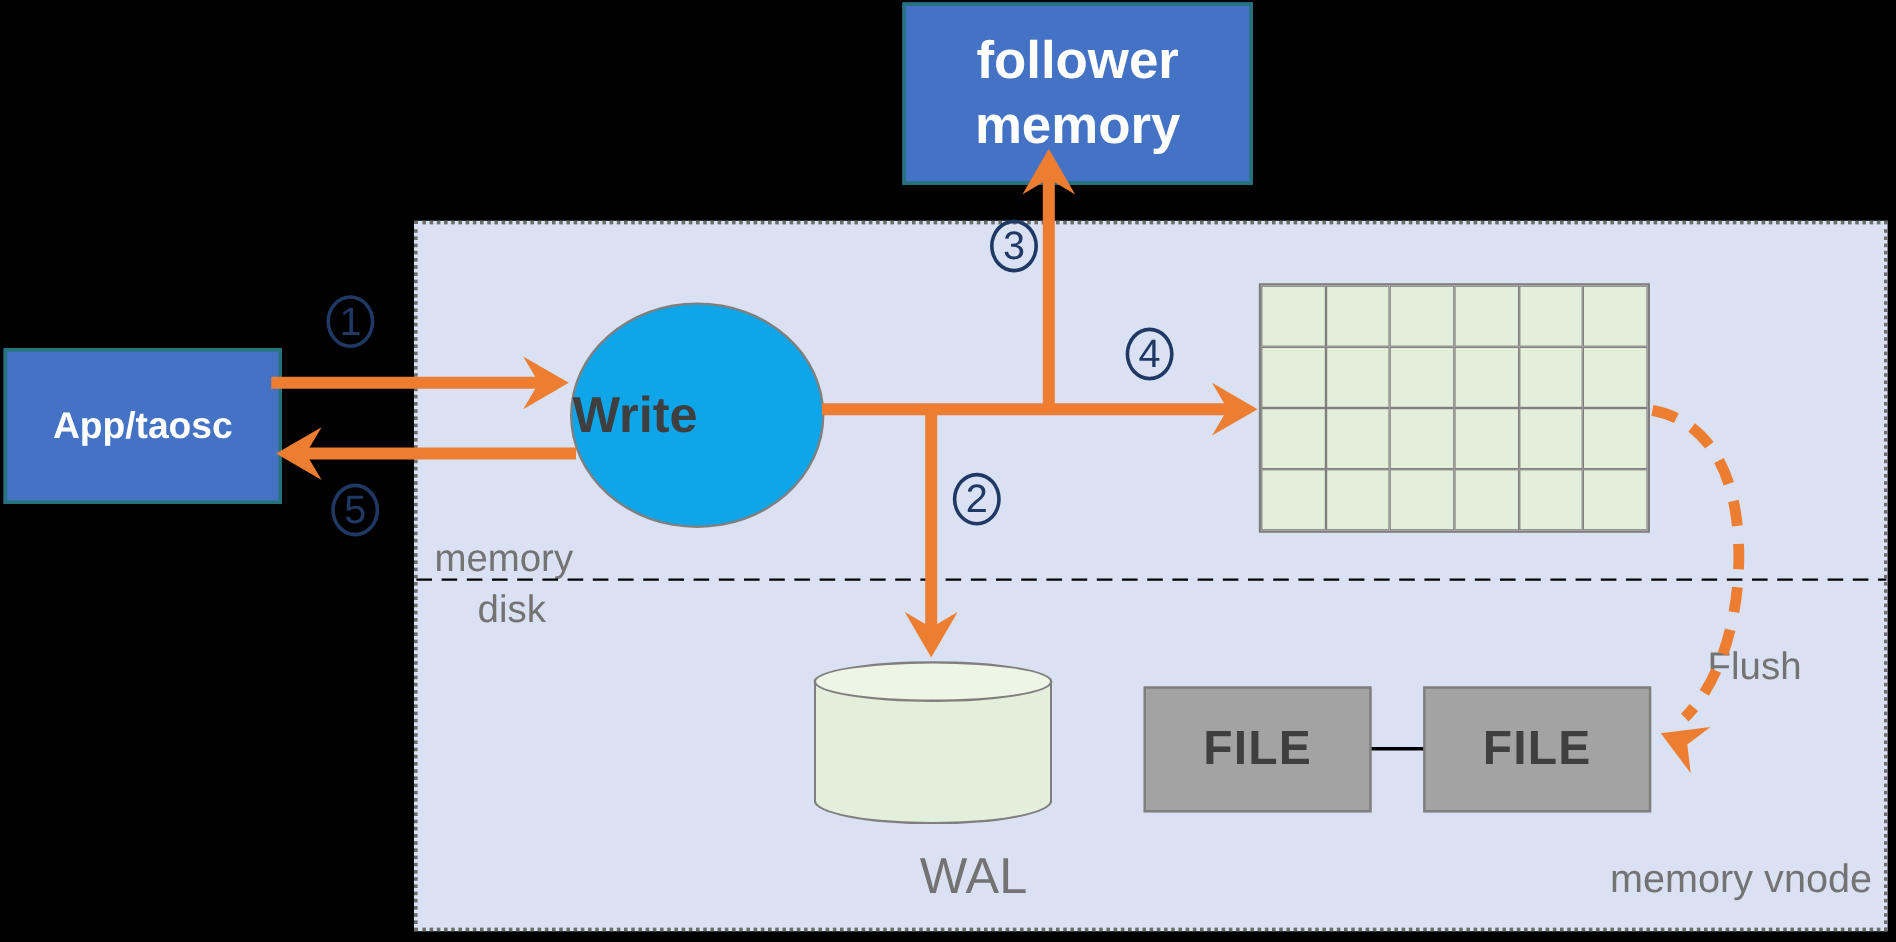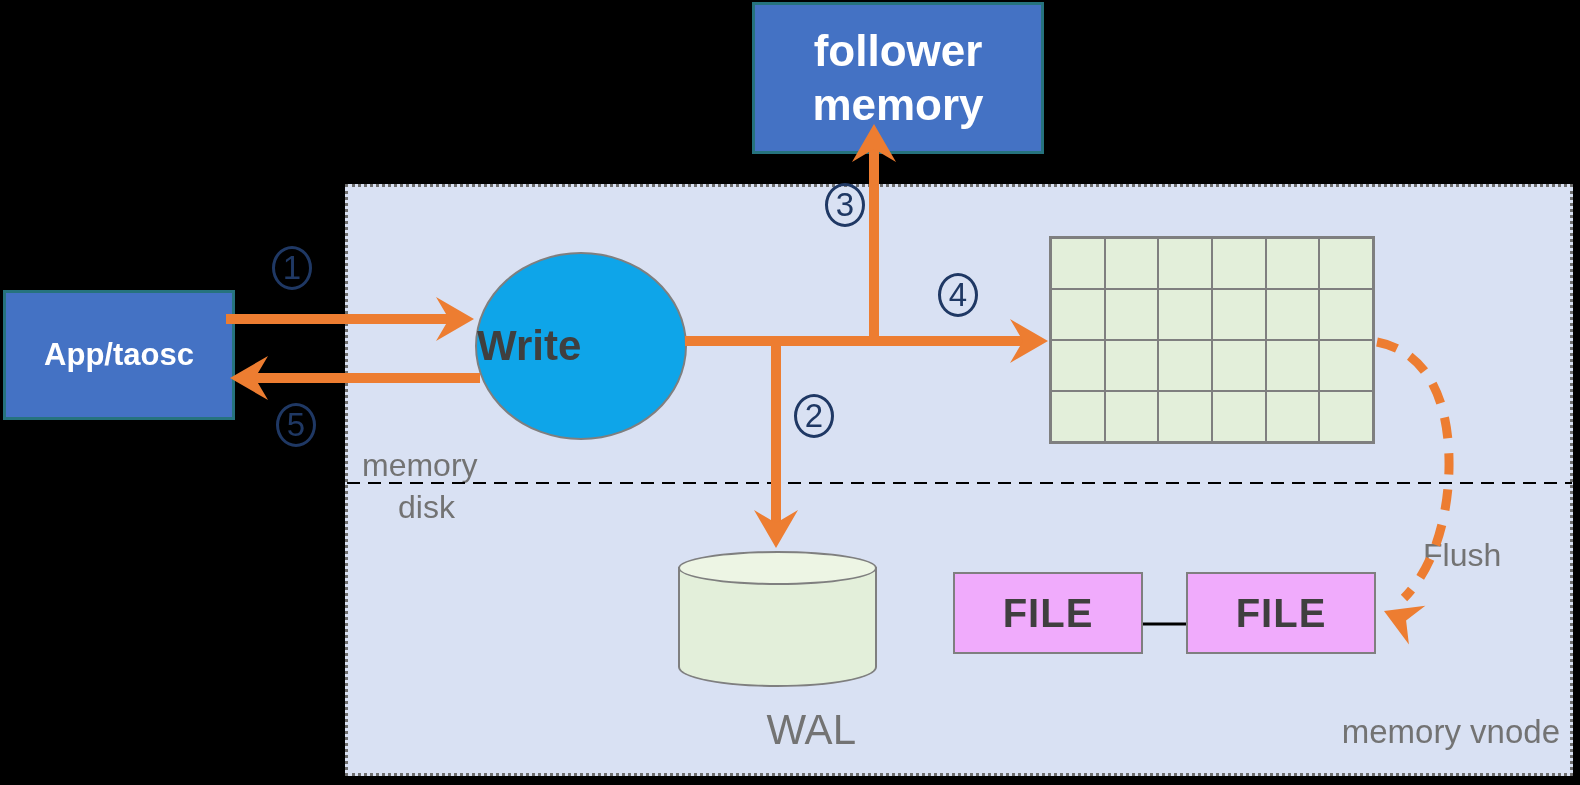--- a/index.html
+++ b/index.html
@@ -39,22 +39,22 @@
     position:absolute;left:678px;top:567px;width:199px;height:120px;
     background:#E3EFDA;border:2.5px solid #7F7F7F;border-top:none;box-sizing:border-box;
     border-radius:0 0 100px 100px / 0 0 20px 20px;
   }
   .cyl-top{
     position:absolute;left:678px;top:551px;width:199px;height:34px;
     background:#EDF5E4;border:2.5px solid #7F7F7F;box-sizing:border-box;border-radius:50%;
   }
   
   .file-box{
-    position:absolute;top:572px;width:190px;height:82px;
-    background:#f0abfc;border:2.5px solid #7F7F7F;box-sizing:border-box;
+    position:absolute;top:572px;width:190px;height:105px;
+    background:#a3a3a3;border:2.5px solid #7F7F7F;box-sizing:border-box;
     display:flex;align-items:center;justify-content:center;
     font-size:40px;font-weight:bold;color:#3F3F3F;letter-spacing:1px;
   }
   .file-1{left:953px;}
   .file-2{left:1186px;}
   
   .txt{position:absolute;color:#737373;}
   .lbl-memory{left:362px;top:447px;font-size:32px;}
   .lbl-disk{left:362px;top:489px;font-size:32px;margin-left:36px;}
   .lbl-wal{left:700px;top:706px;width:156px;text-align:right;font-size:42px;}

